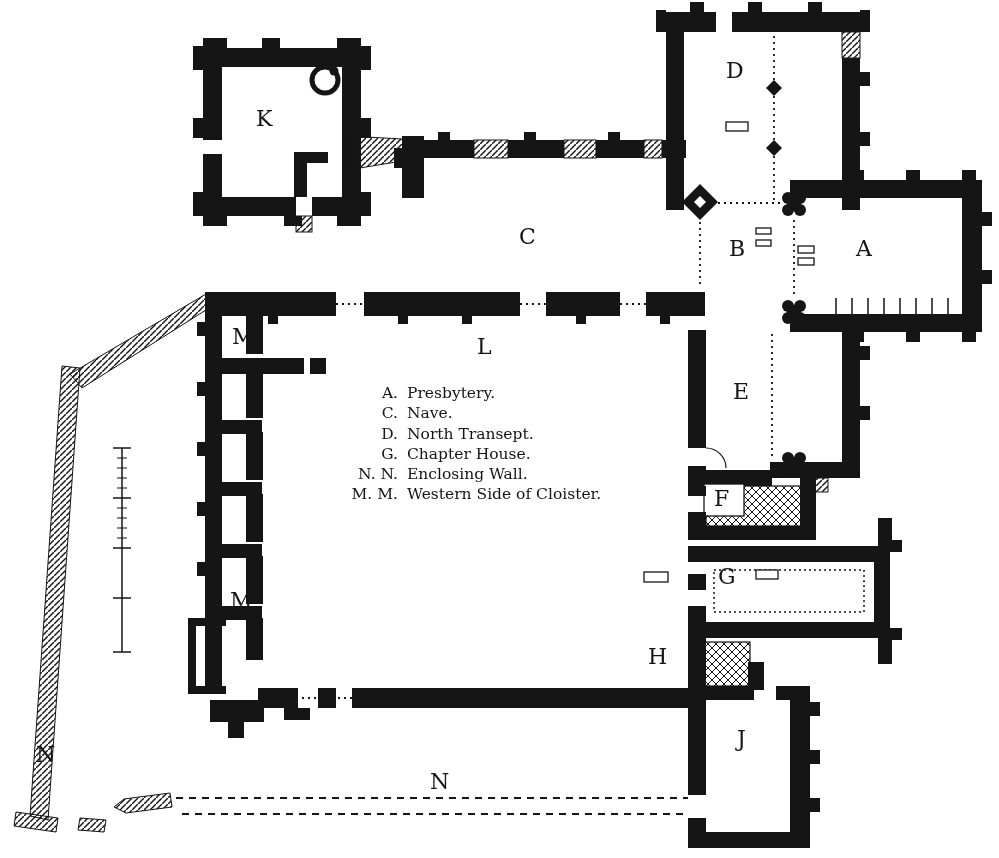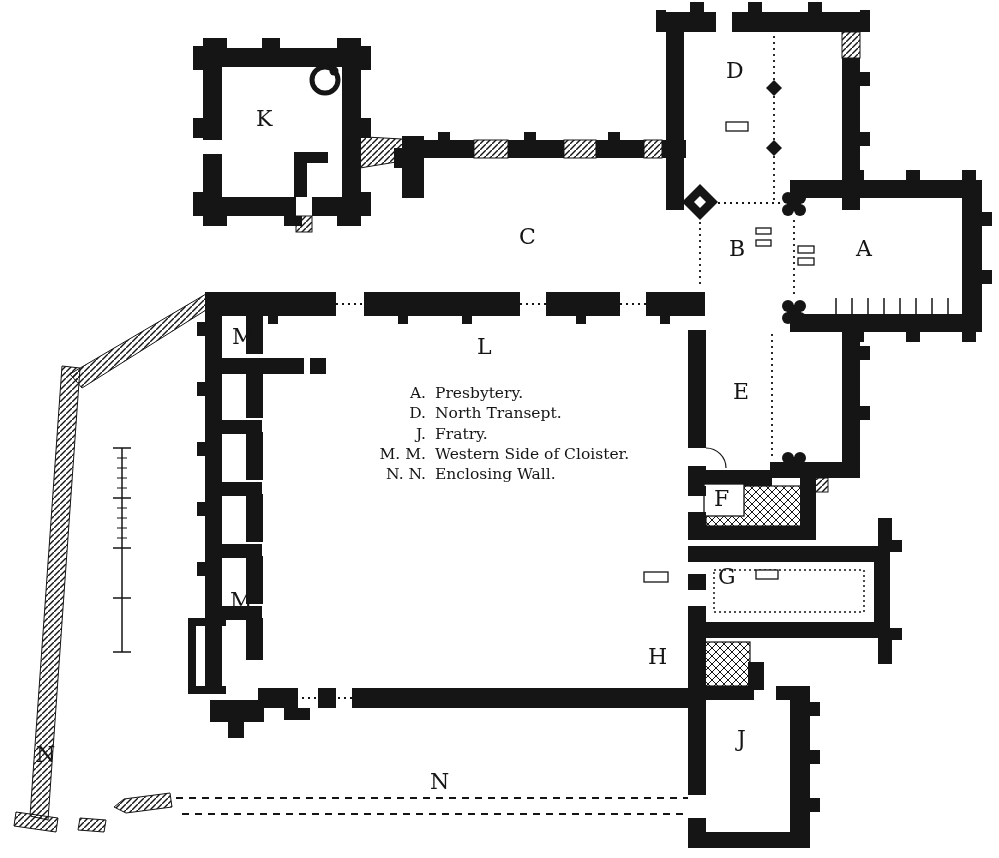--- a/index.html
+++ b/index.html
@@ -9,21 +9,21 @@
   .ink{fill:#151515;}
   .w{fill:#ffffff;}
   .hat{fill:url(#hatch);stroke:#151515;stroke-width:1;}
   .xh{fill:url(#xhatch);stroke:#151515;stroke-width:1.2;}
   .ln{stroke:#151515;fill:none;stroke-width:1.5;}
   .thin{stroke:#151515;fill:none;stroke-width:1.2;}
   .dash{stroke:#151515;fill:none;stroke-width:1.8;stroke-dasharray:2 4;}
   .bigdash{stroke:#151515;fill:none;stroke-width:2;stroke-dasharray:7 6;}
   .outl{fill:#ffffff;stroke:#151515;stroke-width:1.3;}
   .letter{position:absolute;font-size:22px;line-height:22px;color:#151515;letter-spacing:1px;}
-  .legend{position:absolute;left:372px;top:383px;font-size:15.5px;line-height:20.3px;color:#151515;}
+  .legend{position:absolute;left:344px;top:383px;font-size:15.5px;line-height:20.3px;color:#151515;}
   .lrow{white-space:nowrap;}
   .lkey{display:inline-block;width:54px;text-align:right;margin-right:9px;}
 </style>
 </head>
 <body>
 
 <div class="stage">
 
 <svg width="999" height="858" viewBox="0 0 999 858">
   <defs>
@@ -277,19 +277,20 @@
   <div class="letter" style="left:737px;top:728px;">J</div>
   <div class="letter" style="left:256px;top:108px;">K</div>
   <div class="letter" style="left:477px;top:336px;">L</div>
   <div class="letter" style="left:232px;top:326px;">M</div>
   <div class="letter" style="left:230px;top:590px;">M</div>
   <div class="letter" style="left:36px;top:744px;">N</div>
   <div class="letter" style="left:430px;top:771px;">N</div>
 
   <div class="legend">
     <div class="lrow"><span class="lkey">A.</span><span>Presbytery.</span></div>
+    <div class="lrow"><span class="lkey">C.</span><span>Nave.</span></div>
     <div class="lrow"><span class="lkey">D.</span><span>North Transept.</span></div>
-    <div class="lrow"><span class="lkey">J.</span><span>Fratry.</span></div>
+    <div class="lrow"><span class="lkey">G.</span><span>Chapter House.</span></div>
+    <div class="lrow"><span class="lkey">N. N.</span><span>Enclosing Wall.</span></div>
     <div class="lrow"><span class="lkey">M. M.</span><span>Western Side of Cloister.</span></div>
-    <div class="lrow"><span class="lkey">N. N.</span><span>Enclosing Wall.</span></div>
   </div>
 
 </div>
 
 </body></html>

